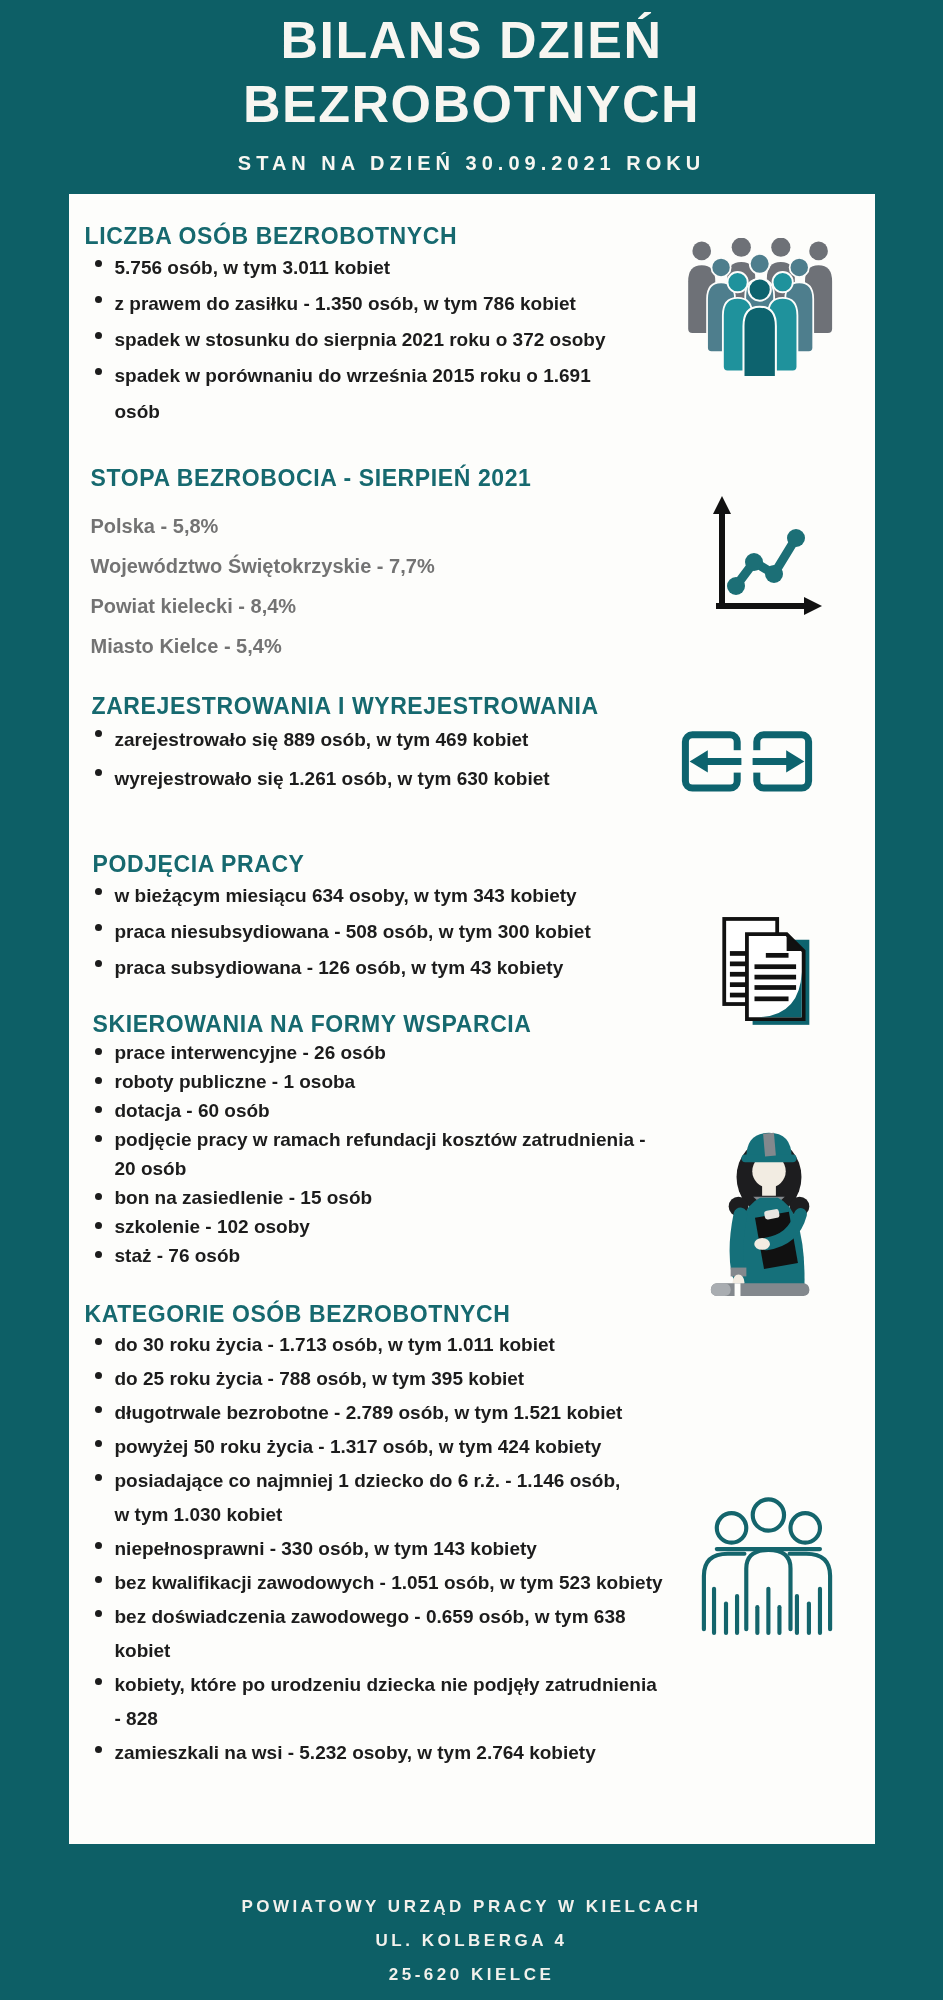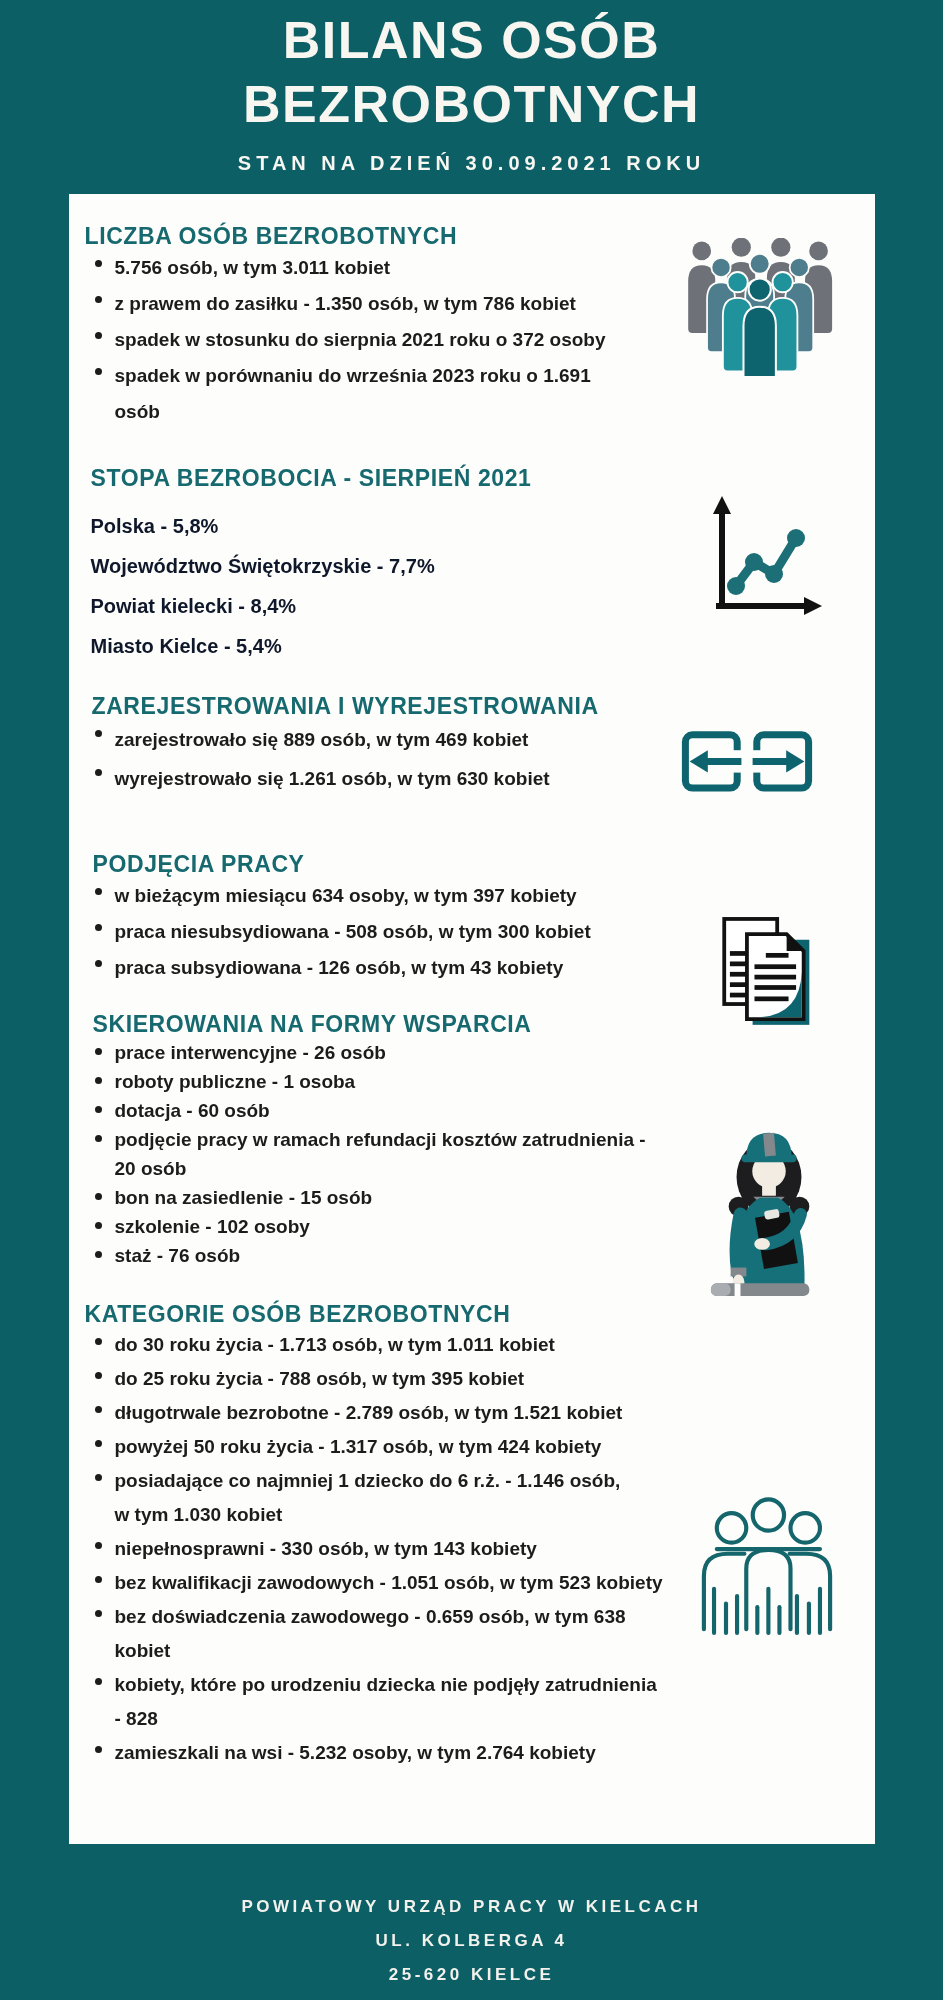--- a/index.html
+++ b/index.html
@@ -74,21 +74,21 @@
     position: absolute;
     left: 10px;
     top: 0.52em;
     width: 7px;
     height: 7px;
     border-radius: 50%;
     background: #1c1c1c;
   }
 
   .plain-lines {
-    color: #0f172a;
+    color: #737373;
     font-size: 20px;
     font-weight: 700;
   }
   .plain-lines div { line-height: 40px; }
 
   
   .s1-heading { margin-top: 12px; }
   .s1-list   { margin-top: 18px; }
   .s1-list li { line-height: 36px; }
 
@@ -130,54 +130,54 @@
     font-weight: 700;
     letter-spacing: 3.5px;
   }
   .footer div { line-height: 34px; }
 </style>
 </head>
 <body>
 
 <div class="header">
   <h1 class="title">
-    <span>BILANS OSÓB</span><br>
+    <span>BILANS DZIEŃ</span><br>
     <span>BEZROBOTNYCH</span>
   </h1>
   <div class="subtitle">STAN NA DZIEŃ 30.09.2021 ROKU</div>
 </div>
 
 <div class="card">
 
   <h2 class="section-heading s1-heading">LICZBA OSÓB BEZROBOTNYCH</h2>
   <ul class="bullets s1-list">
     <li>5.756 osób, w tym 3.011 kobiet</li>
     <li>z prawem do zasiłku - 1.350 osób, w tym 786 kobiet</li>
     <li>spadek w stosunku do sierpnia 2021 roku o 372 osoby</li>
-    <li>spadek w porównaniu do września 2023 roku o 1.691
+    <li>spadek w porównaniu do września 2015 roku o 1.691
 osób</li>
   </ul>
 
   <h2 class="section-heading s2-heading">STOPA BEZROBOCIA - SIERPIEŃ 2021</h2>
   <div class="plain-lines s2-lines">
     <div>Polska - 5,8%</div>
     <div>Województwo Świętokrzyskie - 7,7%</div>
     <div>Powiat kielecki - 8,4%</div>
     <div>Miasto Kielce - 5,4%</div>
   </div>
 
   <h2 class="section-heading s3-heading">ZAREJESTROWANIA I WYREJESTROWANIA</h2>
   <ul class="bullets s3-list">
     <li>zarejestrowało się 889 osób, w tym 469 kobiet</li>
     <li>wyrejestrowało się 1.261 osób,  w tym 630 kobiet</li>
   </ul>
 
   <h2 class="section-heading s4-heading">PODJĘCIA PRACY</h2>
   <ul class="bullets s4-list">
-    <li>w bieżącym miesiącu 634 osoby, w tym 397 kobiety</li>
+    <li>w bieżącym miesiącu 634 osoby, w tym 343 kobiety</li>
     <li>praca niesubsydiowana - 508 osób,  w tym 300 kobiet</li>
     <li>praca subsydiowana - 126 osób, w tym 43 kobiety</li>
   </ul>
 
   <h2 class="section-heading s5-heading">SKIEROWANIA NA FORMY WSPARCIA</h2>
   <ul class="bullets s5-list">
     <li>prace interwencyjne - 26 osób</li>
     <li>roboty publiczne - 1 osoba</li>
     <li>dotacja - 60 osób</li>
     <li>podjęcie pracy w ramach refundacji kosztów zatrudnienia -

